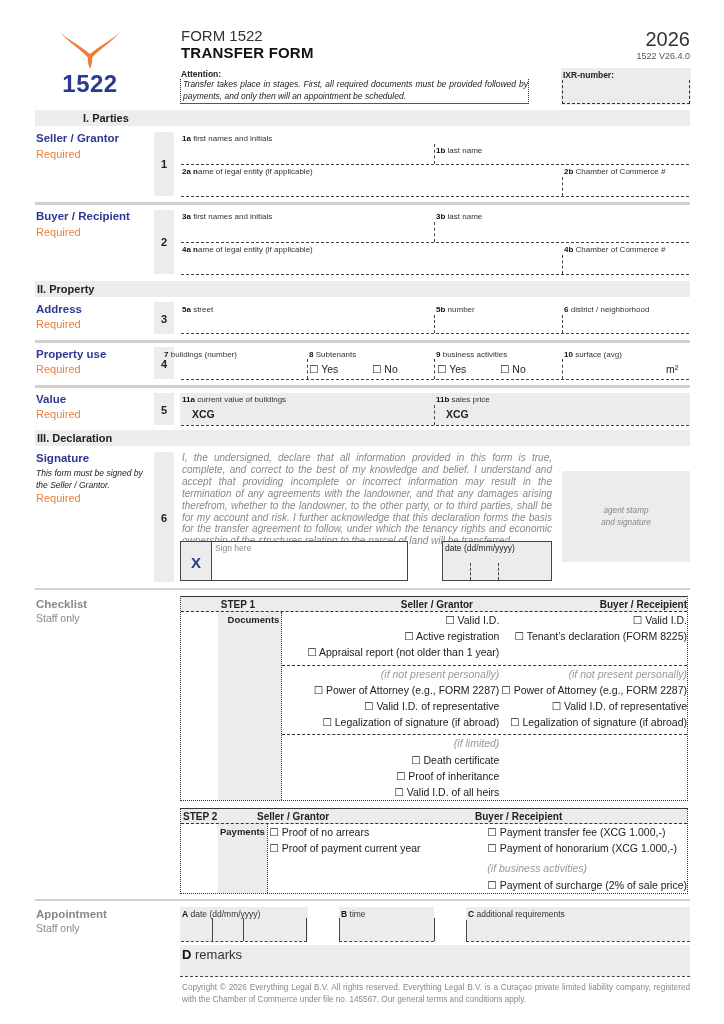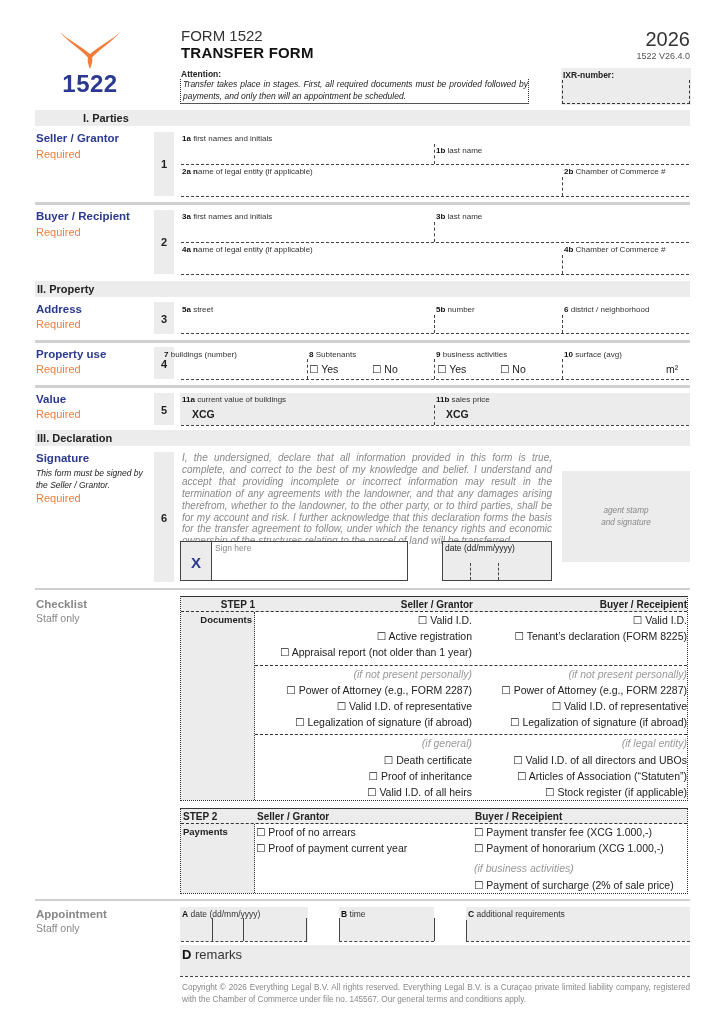--- a/index.html
+++ b/index.html
@@ -47,21 +47,21 @@
 
   .staff-title { position: absolute; left: 36px; font-size: 11.5px; font-weight: bold; color: #888; }
   .staff-sub { position: absolute; left: 36px; font-size: 10.5px; color: #888; }
 
   
   .chk { position: absolute; left: 180px; width: 508px; border: 1px dotted #333; border-top: 1.5px solid #333; }
   .chk-head { height: 15px; background: #ececec; display: flex; font-size: 10px; font-weight: bold; line-height: 15px; border-bottom: 1px dashed #333; }
   .chk-head .c1 { width: 74px; padding-left: 2px; }
   .chk-head .c2 { width: 218px; padding-left: 2px; }
   .chk-head .c3 { flex: 1; padding-left: 2px; }
-  .chk-body { display: flex; }
+  .chk-body { display: flex; margin-left: 37px; }
   .chk-body .c1 { width: 74px; background: #ececec; font-size: 9.5px; font-weight: bold; padding: 2px 2px; border-right: 1px dotted #333; }
   .chk-body .cols { flex: 1; }
   .chk-grp { display: flex; }
   .chk-grp + .chk-grp { border-top: 1px dashed #333; }
   .chk-grp .c2 { width: 217px; padding-left: 1px; }
   .chk-grp .c3 { flex: 1; padding-left: 2px; }
   .chk-item { font-size: 10.5px; line-height: 16.2px; white-space: nowrap; color: #222; }
   .chk-cond { font-size: 10.5px; font-style: italic; color: #999; line-height: 16.2px; white-space: nowrap; }
 
   .footer { position: absolute; left: 182px; top: 982px; width: 508px; font-size: 8.2px; color: #888; line-height: 12px; text-align: justify; }
@@ -221,30 +221,24 @@
         </div>
         <div class="c3">
           <div class="chk-cond">(if not present personally)</div>
           <div class="chk-item">☐ Power of Attorney (e.g., FORM 2287)</div>
           <div class="chk-item">☐ Valid I.D. of representative</div>
           <div class="chk-item">☐ Legalization of signature (if abroad)</div>
         </div>
       </div>
       <div class="chk-grp">
         <div class="c2">
-          <div class="chk-cond">(if general)</div>
+          <div class="chk-cond">(if limited)</div>
           <div class="chk-item">☐ Death certificate</div>
           <div class="chk-item">☐ Proof of inheritance</div>
           <div class="chk-item">☐ Valid I.D. of all heirs</div>
-        </div>
-        <div class="c3">
-          <div class="chk-cond">(if legal entity)</div>
-          <div class="chk-item">☐ Valid I.D. of all directors and UBOs</div>
-          <div class="chk-item">☐ Articles of Association (“Statuten”)</div>
-          <div class="chk-item">☐ Stock register (if applicable)</div>
         </div>
       </div>
     </div>
   </div>
 </div>
 
 <div class="chk" style="top:808px;">
   <div class="chk-head">
     <div class="c1">STEP 2</div>
     <div class="c2">Seller / Grantor</div>

